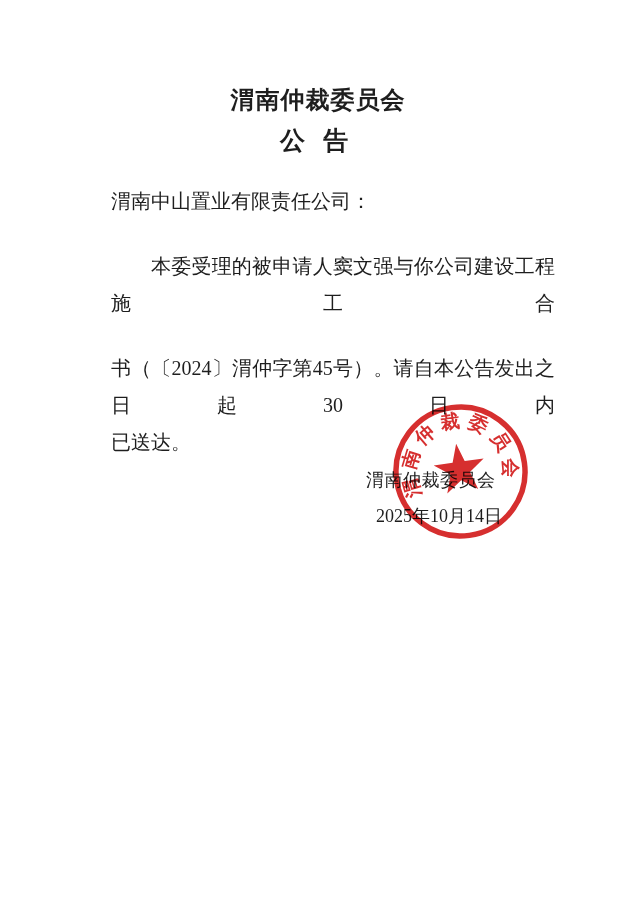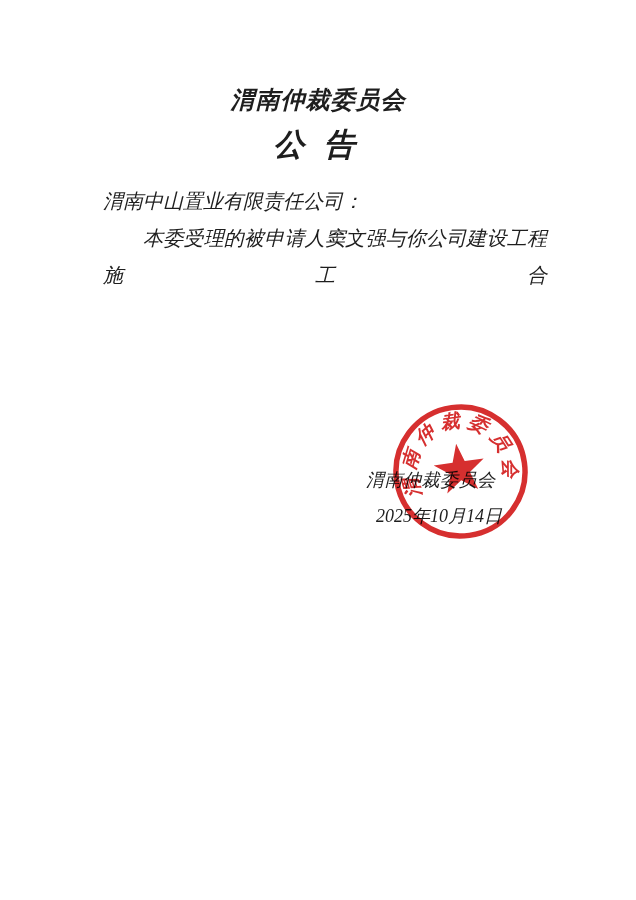--- a/index.html
+++ b/index.html
@@ -12,62 +12,62 @@
   body { font-family: "Liberation Serif", "DejaVu Serif", serif; }
 
   .page {
     position: relative;
     width: 636px;
     height: 900px;
     background: var(--paper);
     overflow: hidden;
     margin: 0 auto;
     color: var(--ink);
-    font-style: italic;
   }
 
   .org-title {
     position: absolute;
     top: 84px;
     left: 0;
     width: 636px;
     text-align: center;
     font-size: 24px;
     font-weight: bold;
     letter-spacing: 1px;
     color: var(--ink);
   }
 
   .doc-type {
     position: absolute;
     top: 124px;
     left: 0;
     width: 628px;
     text-align: center;
-    font-size: 31px;
+    font-size: 25px;
     font-weight: bold;
     word-spacing: 12px;
     color: var(--ink);
   }
 
   .body-text {
     position: absolute;
     top: 183px;
-    left: 103px;
+    left: 111px;
     width: 444px;
     font-size: 20px;
     line-height: 37px;
     color: var(--ink);
   }
   .line { white-space: nowrap; }
   .indent { text-indent: 2em; }
   .justify {
     white-space: normal;
     text-align: justify;
     text-align-last: justify;
+    margin-top: 28px;
   }
 
   .signature {
     position: absolute;
     top: 468px;
     left: 366px;
     font-size: 18px;
     letter-spacing: 0.5px;
     color: var(--ink);
   }
@@ -105,20 +105,22 @@
 
 <div class="page">
 
   <h1 class="org-title">渭南仲裁委员会</h1>
 
   <h2 class="doc-type">公 告</h2>
 
   <div class="body-text">
     <div class="line">渭南中山置业有限责任公司：</div>
     <div class="line indent justify">本委受理的被申请人窦文强与你公司建设工程施工合</div>
+    <div class="line justify">书（〔2024〕渭仲字第45号）。请自本公告发出之日起30日内</div>
+    <div class="line">已送达。</div>
   </div>
 
   <div class="signature">渭南仲裁委员会</div>
 
   <div class="date">2025年10月14日</div>
 
   <svg class="seal" viewBox="0 0 145 145" width="145" height="145" aria-hidden="true">
     <defs>
       <path id="sealArc" d="M 33.9 94 A 44 44 0 1 1 110.1 94" fill="none"></path>
     </defs>

